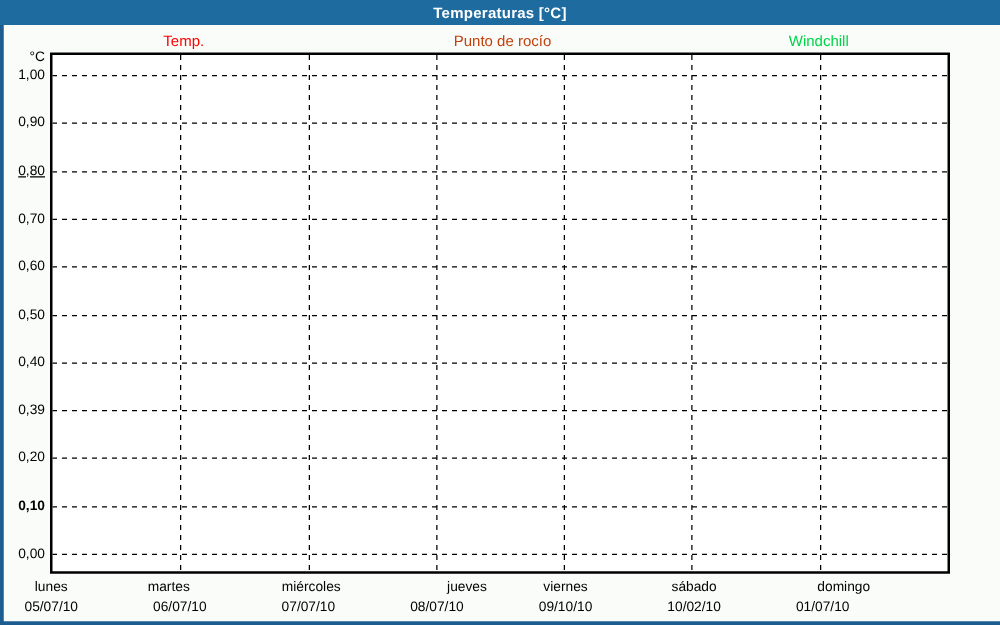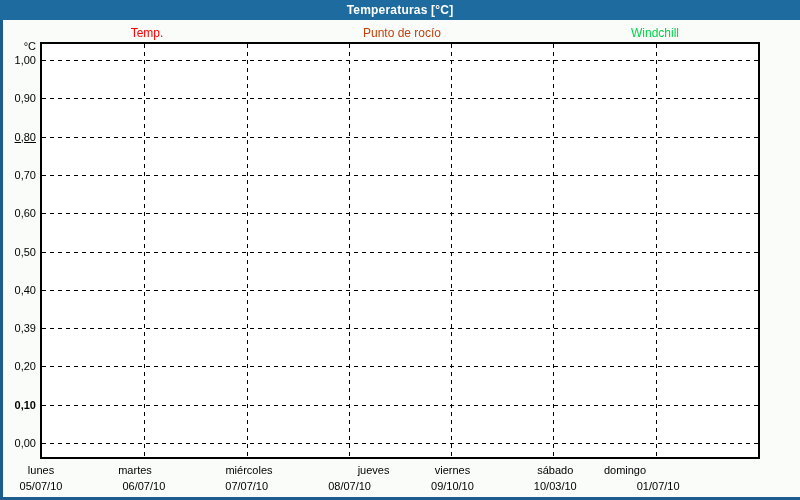--- a/index.html
+++ b/index.html
@@ -124,17 +124,17 @@
       <div class="xlab" style="left: 38px; top: 480px; color: rgb(0, 0, 0);">05/07/10</div>
       <div class="xlab" style="left: 132px; top: 464px; color: rgb(0, 0, 0);">martes</div>
       <div class="xlab" style="left: 140.857px; top: 480px; color: rgb(0, 0, 0);">06/07/10</div>
       <div class="xlab" style="left: 246px; top: 464px; color: rgb(0, 0, 0);">miércoles</div>
       <div class="xlab" style="left: 243.714px; top: 480px; color: rgb(0, 0, 0);">07/07/10</div>
       <div class="xlab" style="left: 346.571px; top: 464px; color: rgb(0, 0, 0); margin-left: 24px;">jueves</div>
       <div class="xlab" style="left: 346.571px; top: 480px; color: rgb(0, 0, 0);">08/07/10</div>
       <div class="xlab" style="left: 449.429px; top: 464px; color: rgb(0, 0, 0);">viernes</div>
       <div class="xlab" style="left: 449.429px; top: 480px; color: rgb(0, 0, 0);">09/10/10</div>
       <div class="xlab" style="left: 552.286px; top: 464px; color: rgb(0, 0, 0);">sábado</div>
-      <div class="xlab" style="left: 552.286px; top: 480px; color: rgb(0, 0, 0);">10/03/10</div>
-      <div class="xlab" style="left: 622px; top: 464px; color: rgb(0, 0, 0);">domingo</div>
+      <div class="xlab" style="left: 552.286px; top: 480px; color: rgb(0, 0, 0);">10/02/10</div>
+      <div class="xlab" style="left: 672px; top: 464px; color: rgb(0, 0, 0);">domingo</div>
       <div class="xlab" style="left: 655.143px; top: 480px; color: rgb(0, 0, 0);">01/07/10</div>
     </div>
 </div>
 
 </body></html>

